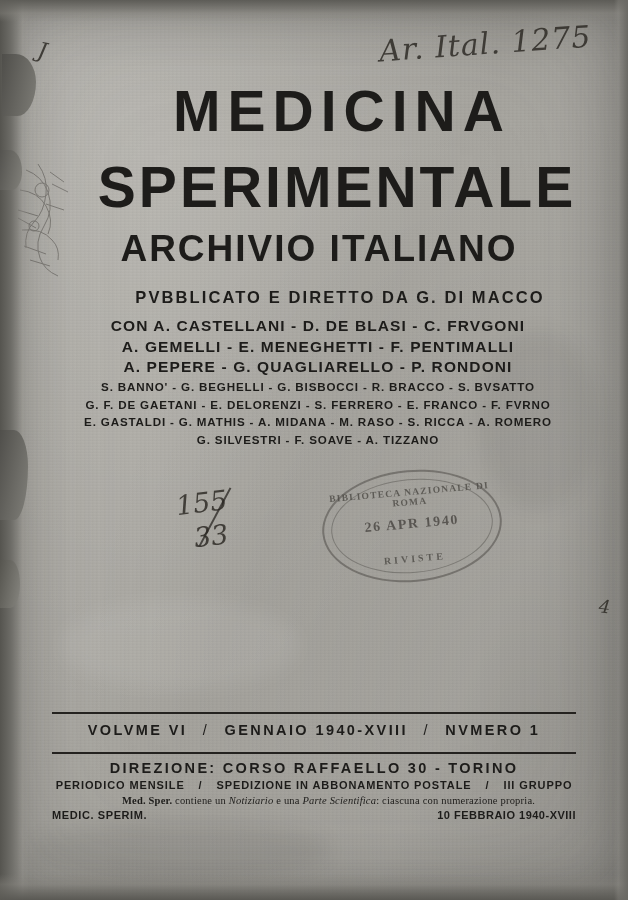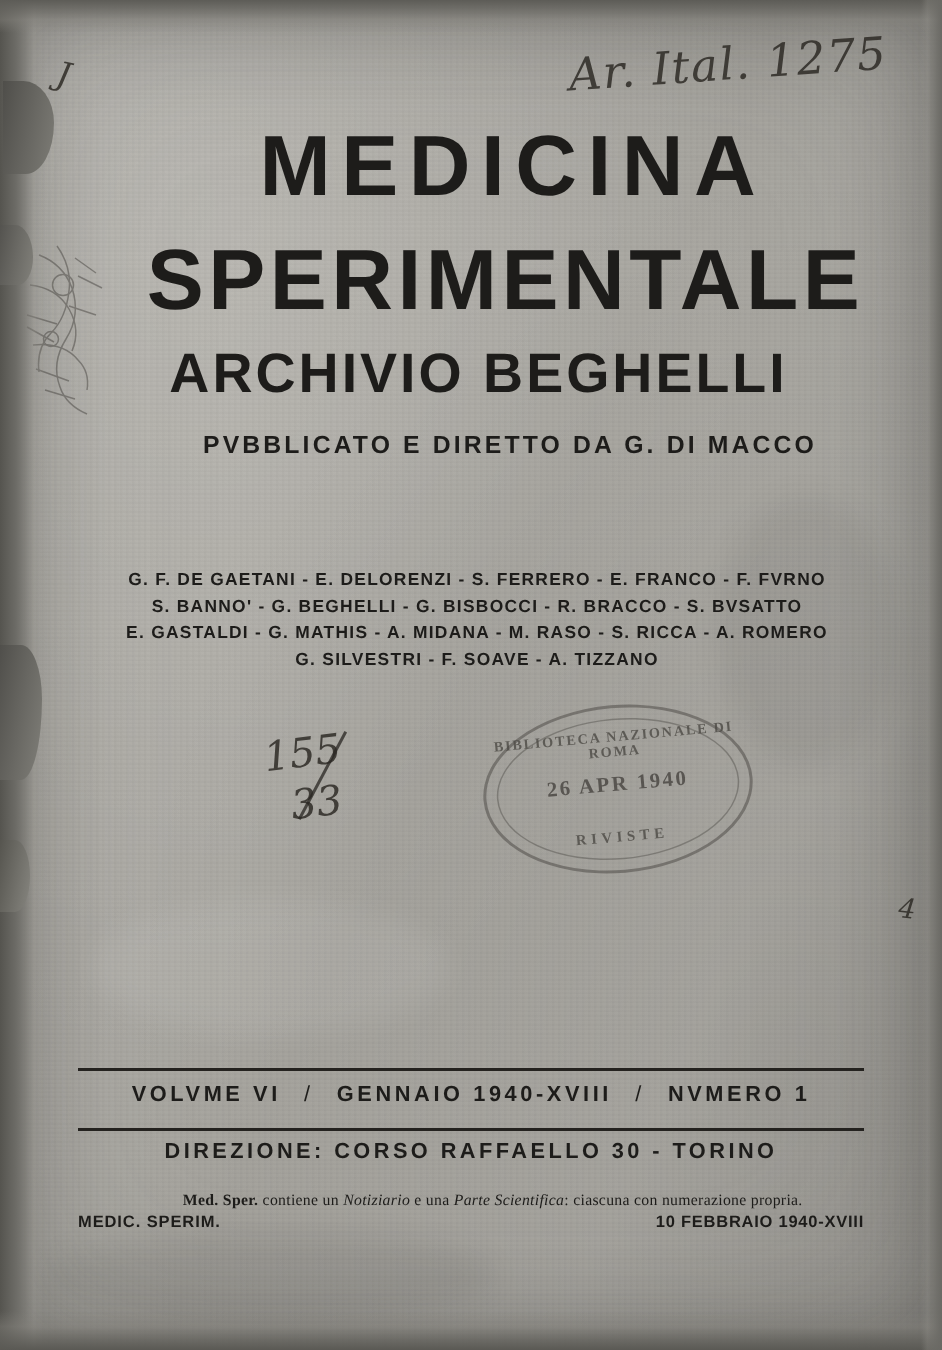--- a/index.html
+++ b/index.html
@@ -355,28 +355,33 @@
       <path d="M6 70 q20 -2 30 10 q8 8 6 20"></path>
       <circle cx="26" cy="30" r="7"></circle>
       <circle cx="18" cy="66" r="5"></circle>
       <path d="M2 50 l20 6 M2 58 l18 10 M8 86 l22 8 M14 100 l20 6"></path>
       <path d="M34 12 l14 10 M36 24 l16 8 M30 44 l18 6"></path>
     </g>
   </svg>
 
   <div class="ink title-main">MEDICINA</div>
   <div class="ink title-sub">SPERIMENTALE</div>
-  <div class="ink title-third">ARCHIVIO BEGHELLI</div>
+  <div class="ink title-third">ARCHIVIO ITALIANO</div>
 
   <div class="ink line-directed">PVBBLICATO E DIRETTO DA G. DI MACCO</div>
 
+  <div class="ink ed-block">
+    <div>CON A. CASTELLANI - D. DE BLASI - C. FRVGONI</div>
+    <div>A. GEMELLI - E. MENEGHETTI - F. PENTIMALLI</div>
+    <div>A. PEPERE - G. QUAGLIARELLO - P. RONDONI</div>
+  </div>
 
   <div class="ink contrib-block">
+    <div>S. BANNO' - G. BEGHELLI - G. BISBOCCI - R. BRACCO - S. BVSATTO</div>
     <div>G. F. DE GAETANI - E. DELORENZI - S. FERRERO - E. FRANCO - F. FVRNO</div>
-    <div>S. BANNO' - G. BEGHELLI - G. BISBOCCI - R. BRACCO - S. BVSATTO</div>
     <div>E. GASTALDI - G. MATHIS - A. MIDANA - M. RASO - S. RICCA - A. ROMERO</div>
     <div>G. SILVESTRI - F. SOAVE - A. TIZZANO</div>
   </div>
 
   <div class="stamp">
     <div class="inner"></div>
     <div class="st-top">BIBLIOTECA NAZIONALE DI ROMA</div>
     <div class="st-date">26 APR 1940</div>
     <div class="st-bottom">RIVISTE</div>
   </div>
@@ -397,20 +402,27 @@
     <span class="sep">/</span>
     <span>GENNAIO 1940-XVIII</span>
     <span class="sep">/</span>
     <span>NVMERO 1</span>
   </div>
 
   <div class="rule" id="rule-mid"></div>
 
   <div class="ink" id="direzione-line">DIREZIONE: CORSO RAFFAELLO 30 - TORINO</div>
 
+  <div class="ink" id="periodico-line">
+    <span>PERIODICO MENSILE</span>
+    <span class="sep">/</span>
+    <span>SPEDIZIONE IN ABBONAMENTO POSTALE</span>
+    <span class="sep">/</span>
+    <span>III GRUPPO</span>
+  </div>
 
   <div class="ink" id="notiziario-line">
     <b>Med. Sper.</b><span> contiene un </span><i class="it">Notiziario</i><span> e una </span><i class="it">Parte Scientifica</i><span>: ciascuna con numerazione propria.</span>
   </div>
 
   <div id="bottom-row">
     <span class="left">MEDIC. SPERIM.</span>
     <span class="right">10 FEBBRAIO 1940-XVIII</span>
   </div>
 

